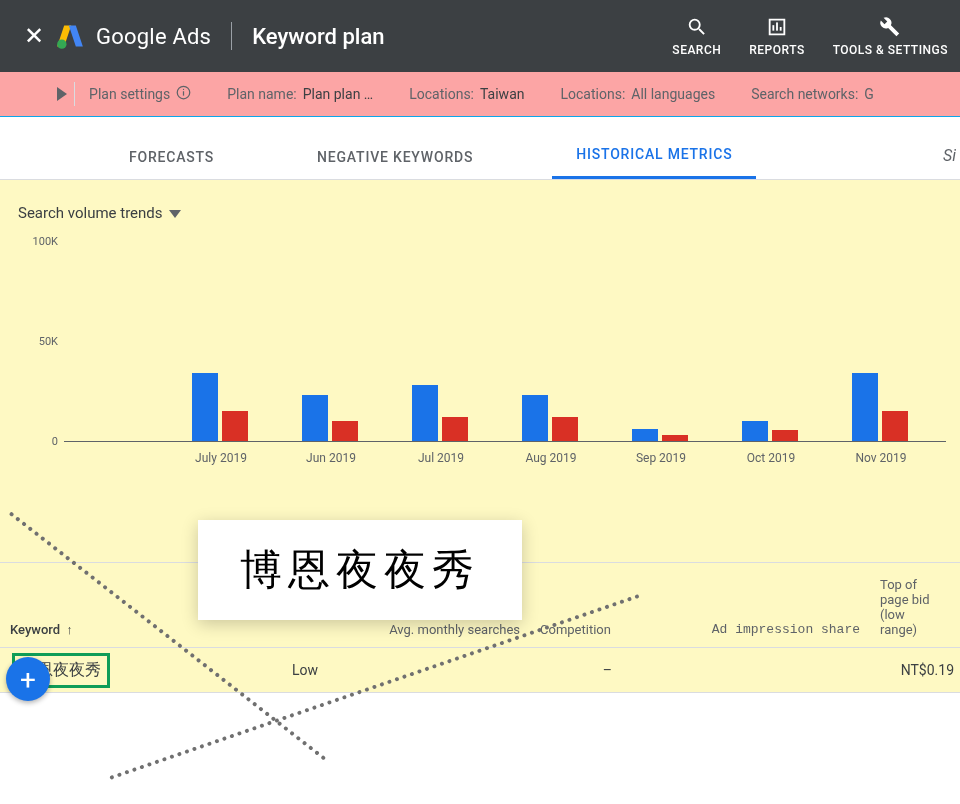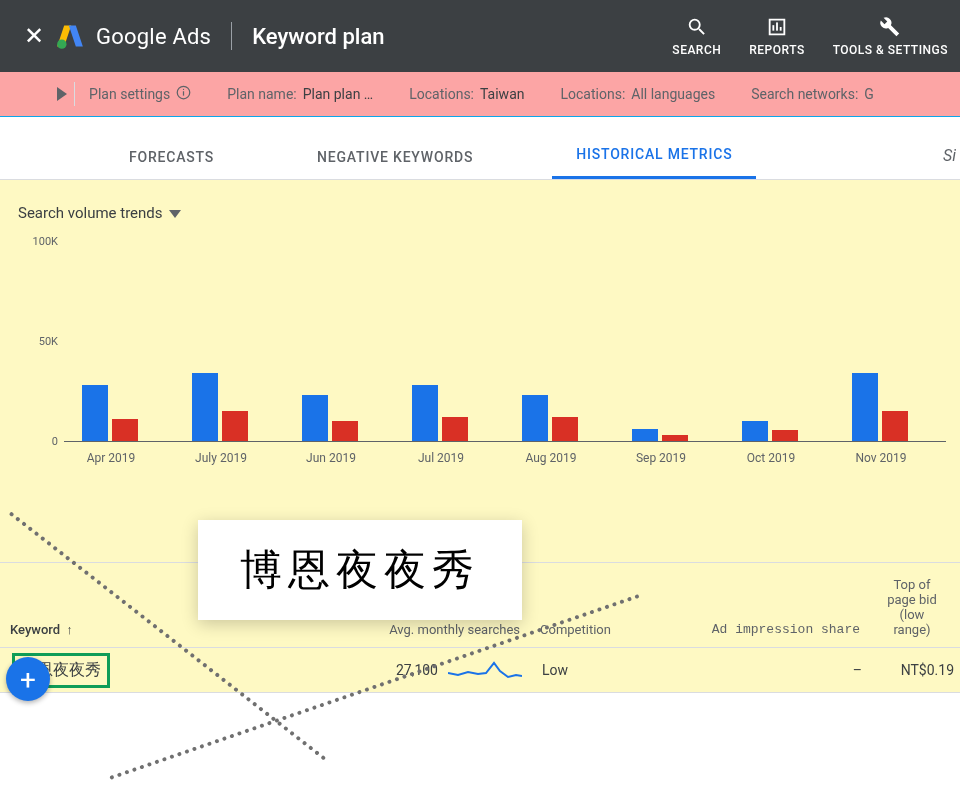--- a/index.html
+++ b/index.html
@@ -35,21 +35,21 @@
 .bb{background:#d93025;}
 .xlab{position:absolute;bottom:-24px;font-size:12px;color:#5f6368;text-align:center;width:110px;transform:translateX(-26px);}
 .fab{position:absolute;left:6px;bottom:-8px;width:44px;height:44px;border-radius:50%;background:#1a73e8;display:flex;align-items:center;justify-content:center;color:#fff;font-size:28px;cursor:pointer;box-shadow:0 2px 5px rgba(0,0,0,.3);z-index:30;}
 .table-head{display:flex;border-top:1px solid #dadce0;border-bottom:1px solid #dadce0;font-size:13px;color:#5f6368;padding:14px 0 10px 0;margin-top:80px;}
 .th{padding:0 10px;display:flex;align-items:flex-end;}
 .th.kw{width:260px;font-weight:500;color:#3c4043;cursor:pointer;}
 .th.kw .arrow{margin-left:6px;}
 .th.avg{width:230px;justify-content:flex-end;text-align:right;}
 .th.comp{width:140px;}
 .th.imp{width:160px;justify-content:flex-end;text-align:right;font-family:Liberation Mono, monospace;}
-.th.top{flex:1;justify-content:flex-end;text-align:center;padding-right:16px;}
+.th.top{flex:1;justify-content:flex-end;text-align:left;padding-right:16px;}
 .trow{display:flex;align-items:center;border-bottom:1px solid #dadce0;font-size:14px;color:#3c4043;height:44px;}
 .td{padding:0 10px;}
 .td.kw{width:260px;padding-left:12px;}
 .td.avg{width:230px;text-align:right;display:flex;align-items:center;justify-content:flex-end;gap:10px}
 .td.comp{width:140px;}
 .td.imp{width:160px;text-align:right;}
 .td.top{flex:1;text-align:right;padding-right:6px;}
 .kwbox{border:3px solid #0f9d58;padding:4px 6px;display:inline-block;font-size:16px;}
 .spark{width:74px;height:26px;}
 .callout{position:absolute;left:198px;top:520px;background:#fff;padding:22px 42px;font-size:42px;box-shadow:0 4px 16px rgba(0,0,0,.2);z-index:50;font-family:"SimSun","MingLiU",serif;letter-spacing:6px;}
@@ -147,25 +147,20 @@
           <path d="M0 0l6 8 6-8z" fill="#5f6368"></path>
         </svg></span>
   </div>
   <div class="chart" id="chart">
     <div class="yaxis" id="yaxis">
         <div class="ylab" style="bottom: -6px;">0</div>
         <div class="ylab" style="bottom: 94px;">50K</div>
         <div class="ylab" style="bottom: 194px;">100K</div>
       </div>
     <div class="plot" id="plot">
-        <div class="pair" style="left: 18px;">
-          <div class="bar ba" style="height: 56px;"></div>
-          <div class="bar bb" style="height: 22px;"></div>
-          <div class="xlab">Apr 2019</div>
-        </div>
         <div class="pair" style="left: 128px;">
           <div class="bar ba" style="height: 68px;"></div>
           <div class="bar bb" style="height: 30px;"></div>
           <div class="xlab">July 2019</div>
         </div>
         <div class="pair" style="left: 238px;">
           <div class="bar ba" style="height: 46px;"></div>
           <div class="bar bb" style="height: 20px;"></div>
           <div class="xlab">Jun 2019</div>
         </div>
@@ -205,26 +200,20 @@
         <span>Keyword</span>
         <span class="arrow">↑</span>
       </div>
     <div class="th avg">Avg. monthly searches</div>
     <div class="th comp">Competition</div>
     <div class="th imp">Ad impression share</div>
     <div class="th top">Top of page bid (low range)</div>
   </div>
   <div class="trow">
     <div class="td kw"><span class="kwbox">博恩夜夜秀</span></div>
-    <div class="td avg">
-      <span>27,100</span>
-      <svg class="spark" viewBox="0 0 74 26">
-          <polyline fill="none" stroke="#1a73e8" stroke-width="2" points="0,16 10,18 20,15 30,17 38,16 46,6 52,14 60,20 68,18 74,19"></polyline>
-        </svg>
-    </div>
     <div class="td comp">Low</div>
     <div class="td imp">–</div>
     <div class="td top">NT$0.19</div>
   </div>
 </div>
 
 <div class="callout">博恩夜夜秀</div>
 <div class="diagline" style="left:10px;top:511px;width:400px;transform:rotate(38deg);"></div>
 <div class="diagline" style="left:110px;top:776px;width:560px;transform:rotate(-19deg);"></div>
 

